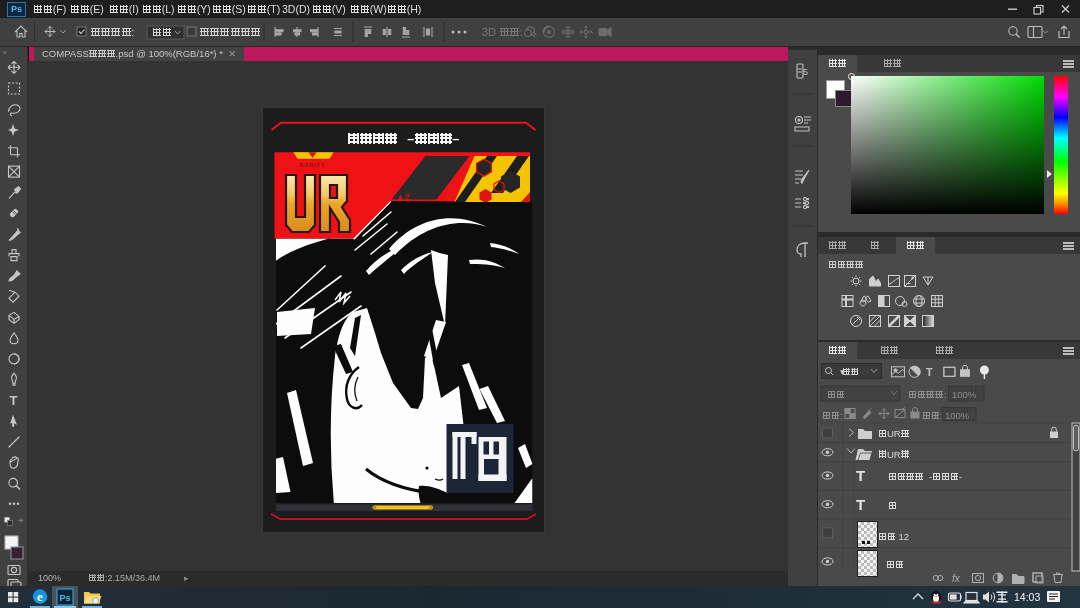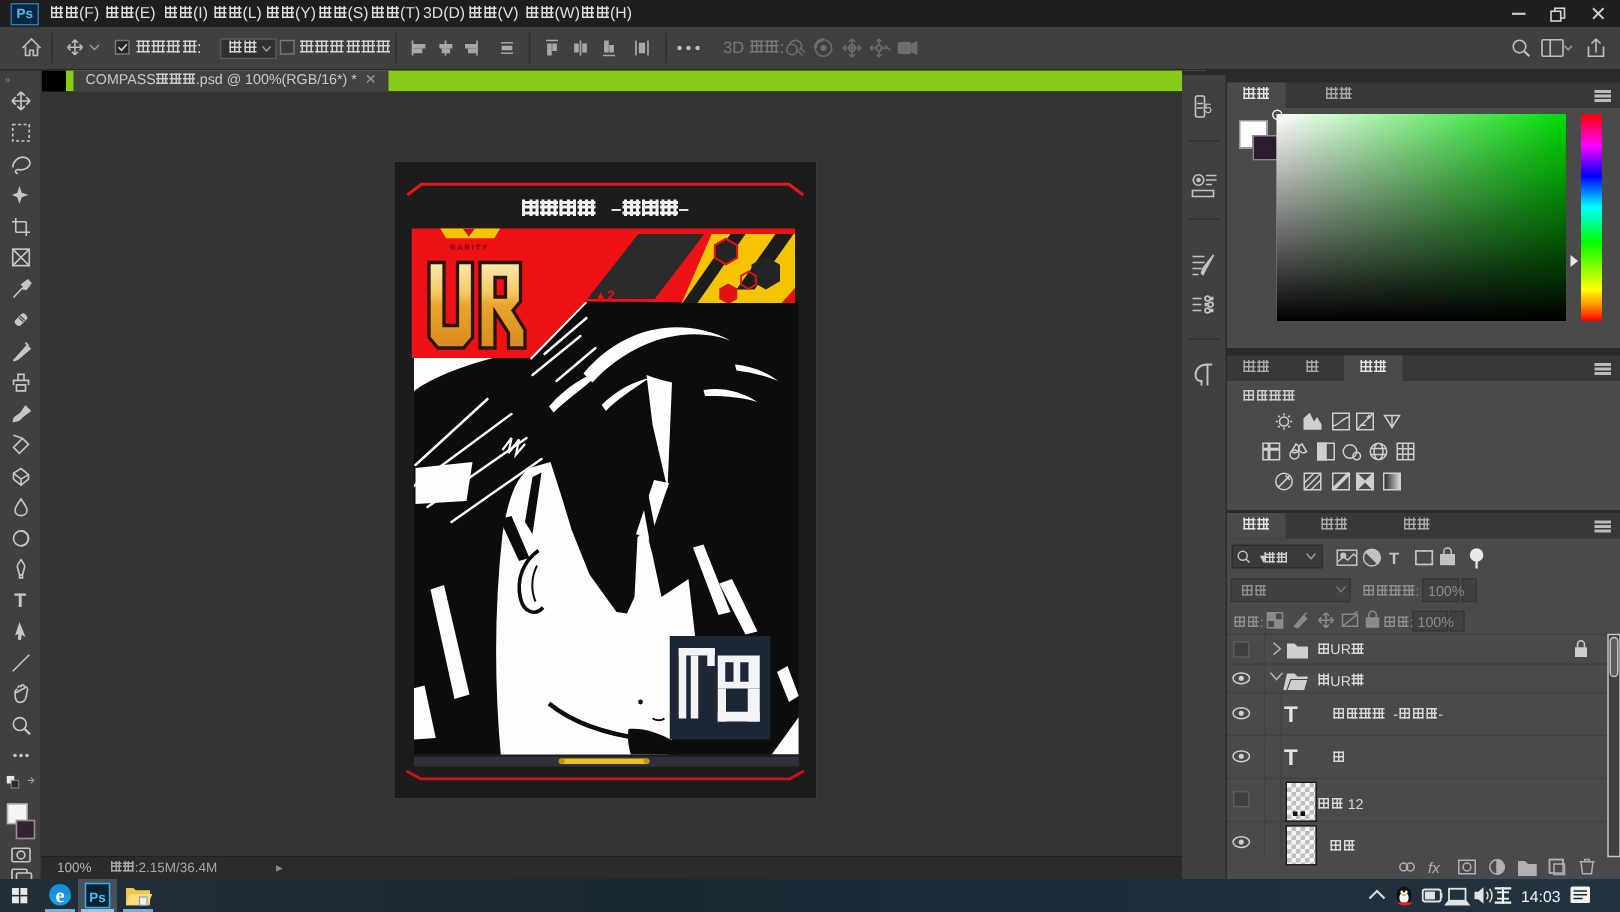--- a/index.html
+++ b/index.html
@@ -25,21 +25,21 @@
 
 #menubar{position:absolute;left:0;top:0;width:1080px;height:18px;background:#1e1e1e;color:#dedede;font-size:10.5px}
 #pslogo{position:absolute;left:7px;top:2px;width:19px;height:15px;background:#0a2740;border:1px solid #2d76a9;color:#55b6f5;font-size:9px;font-weight:bold;text-align:center;line-height:13px}
 .menuitem{position:absolute;top:0;height:18px;line-height:18px;white-space:nowrap}
 #wbtns{position:absolute;right:0;top:0;width:80px;height:18px}
 
 #opts{position:absolute;left:0;top:18px;width:1080px;height:29px;background:#404040;border-bottom:1px solid #282828;color:#cfcfcf;font-size:11px}
 
 #toolbar{position:absolute;left:0;top:47px;width:28px;height:539px;background:#404040;border-right:1px solid #2e2e2e}
 #centercol{position:absolute;left:28px;top:47px;width:760px;height:539px}
-#tabbar{position:absolute;left:16px;top:0;width:760px;height:14px;background:#84cc16}
+#tabbar{position:absolute;left:1px;top:0;width:760px;height:14px;background:#be185d}
 #doctab{position:absolute;left:5px;top:0;height:14px;background:#424242;color:#c9c9c9;font-size:9.5px;line-height:14px;padding:0 8px;white-space:nowrap}
 #canvas{position:absolute;left:0;top:14px;width:760px;height:510px;background:#333333}
 #statusbar{position:absolute;left:0;top:524px;width:760px;height:15px;background:#2b2b2b;color:#b5b5b5;font-size:9px;line-height:15px}
 
 #card{position:absolute;left:235px;top:47px;width:281px;height:424px;background:#1c1c1c;outline:1px solid #383838}
 #cardtitle{position:absolute;left:0;top:24px;width:281px;text-align:center;font-size:12.5px;font-weight:bold;color:#f2f2f2;letter-spacing:.5px}
 
 #rightcol{position:absolute;left:788px;top:47px;width:292px;height:539px;background:#2a2a2a}
 #iconstrip{position:absolute;left:0;top:3px;width:29px;height:536px;background:#404040}
 #panels{position:absolute;left:30px;top:0;width:262px;height:539px}
@@ -374,21 +374,21 @@
 <circle cx="111.5" cy="399.5" r="1.9" fill="#b8930e"></circle>
             <circle cx="168" cy="399.5" r="1.9" fill="#b8930e"></circle>
 
 <path d="M8,406 L17.5,411.2 H263.5 L273,406" fill="none" stroke="#cf1020" stroke-width="1.8"></path>
 </svg>
 <div id="cardtitle"><i class="hzb"></i><i class="hzb"></i><i class="hzb"></i><i class="hzb"></i><span style="display:inline-block;width:10px"></span>–<i class="hzb"></i><i class="hzb"></i><i class="hzb"></i>–</div>
     </div>
       </div>
     <div id="statusbar">
         <span style="position:absolute;left:10px">100%</span>
-        <span style="position:absolute;left:45px;color:#a8a8a8"><i class="hz"></i><i class="hz"></i>:2.15M/36.4M</span>
+        <span style="position:absolute;left:60px;color:#a8a8a8"><i class="hz"></i><i class="hz"></i>:2.15M/36.4M</span>
         <span style="position:absolute;left:156px;color:#888">▸</span>
       </div>
   </div>
   <div id="rightcol">
     <div id="iconstrip"><svg width="29" height="536" viewBox="0 0 29 536" fill="none" stroke="#c2c2c2" stroke-width="1.1">
       <g transform="translate(14,21)">
             <rect x="-5" y="-7" width="6" height="14" rx="1"></rect>
             <path d="M-4,-2 h4 M-4,1 h4"></path>
             <text x="1" y="4" font-size="9" fill="#c2c2c2" stroke="none">5</text>
           </g>

